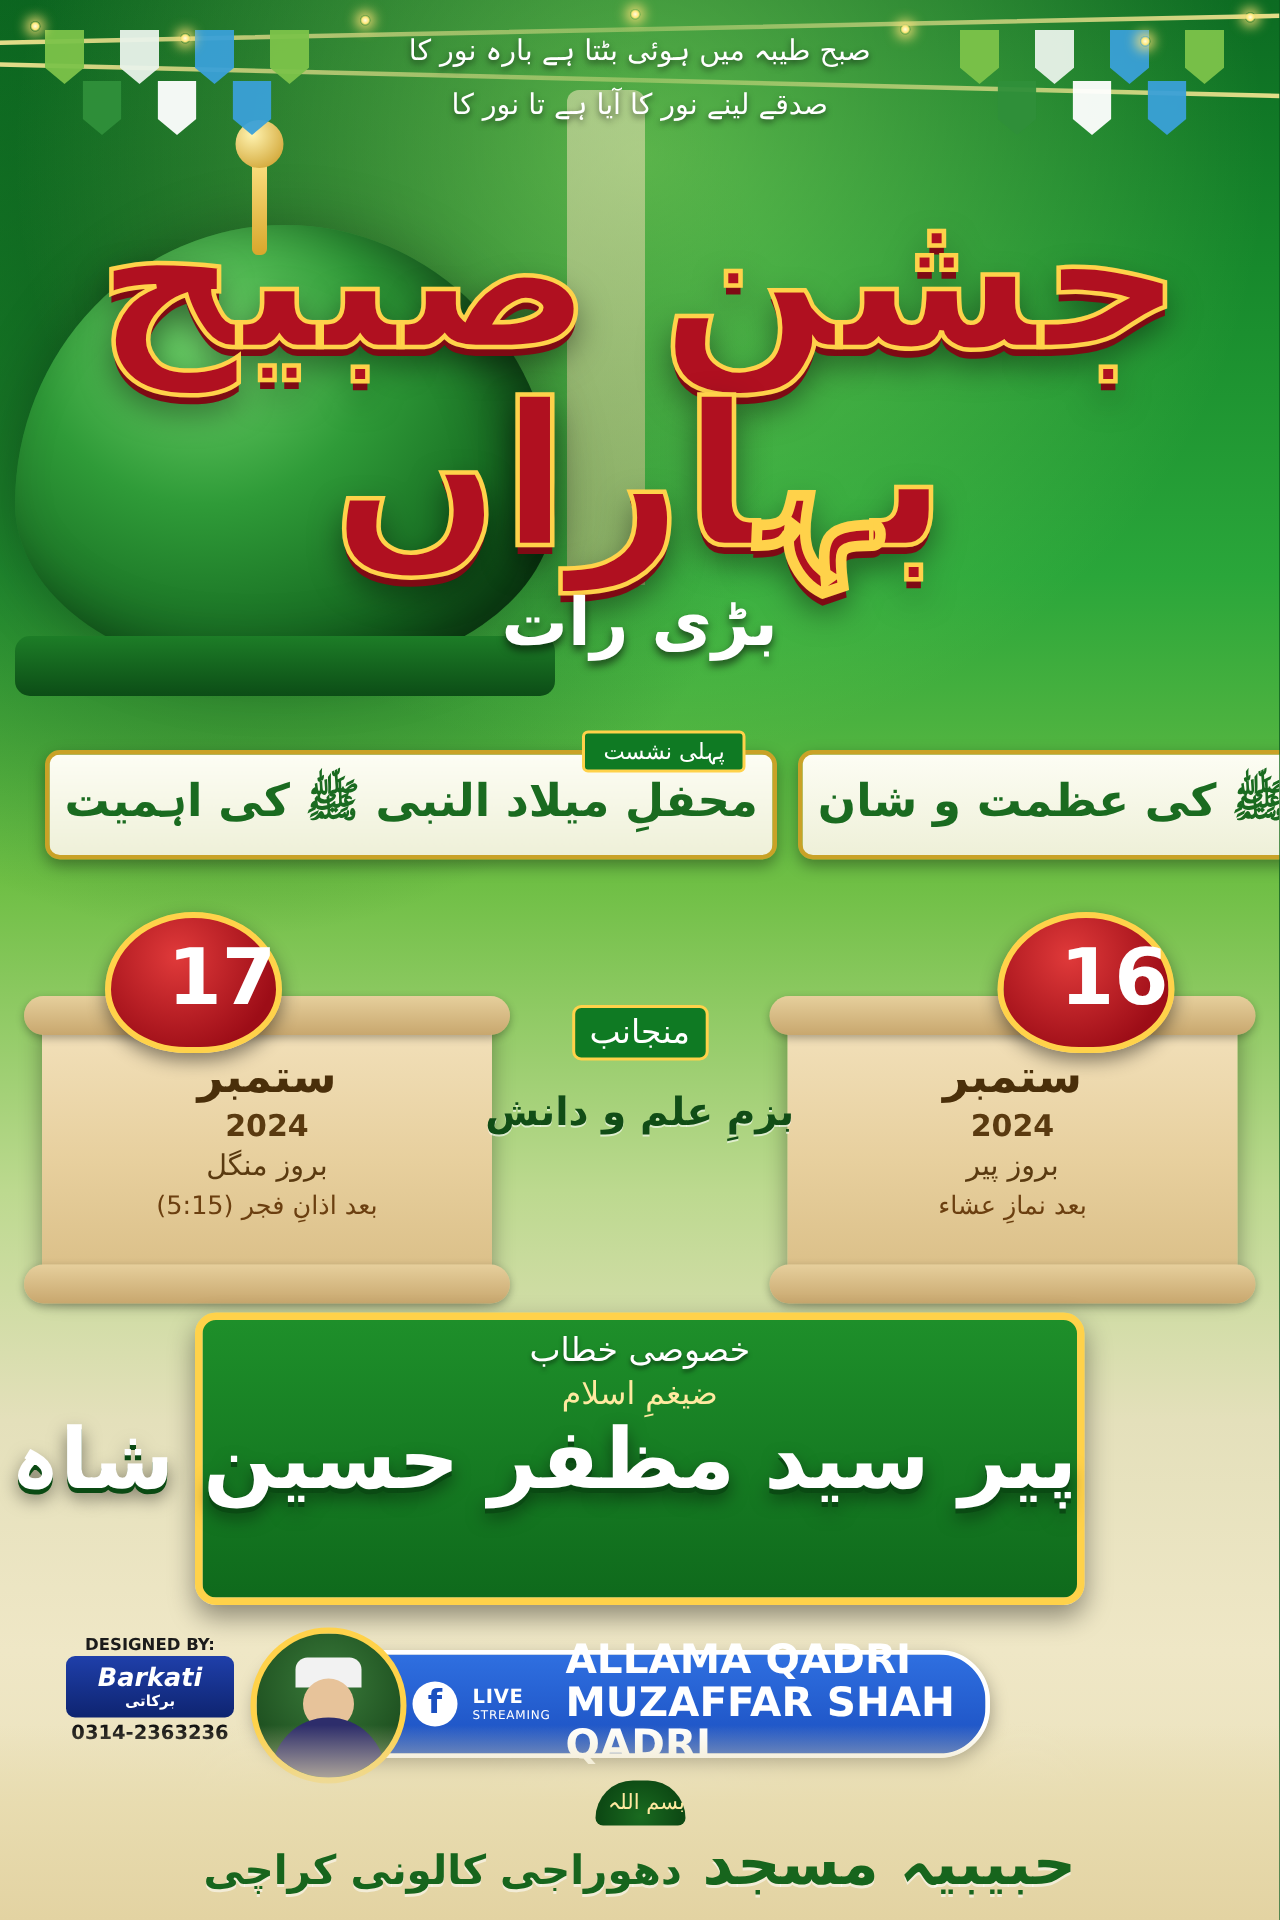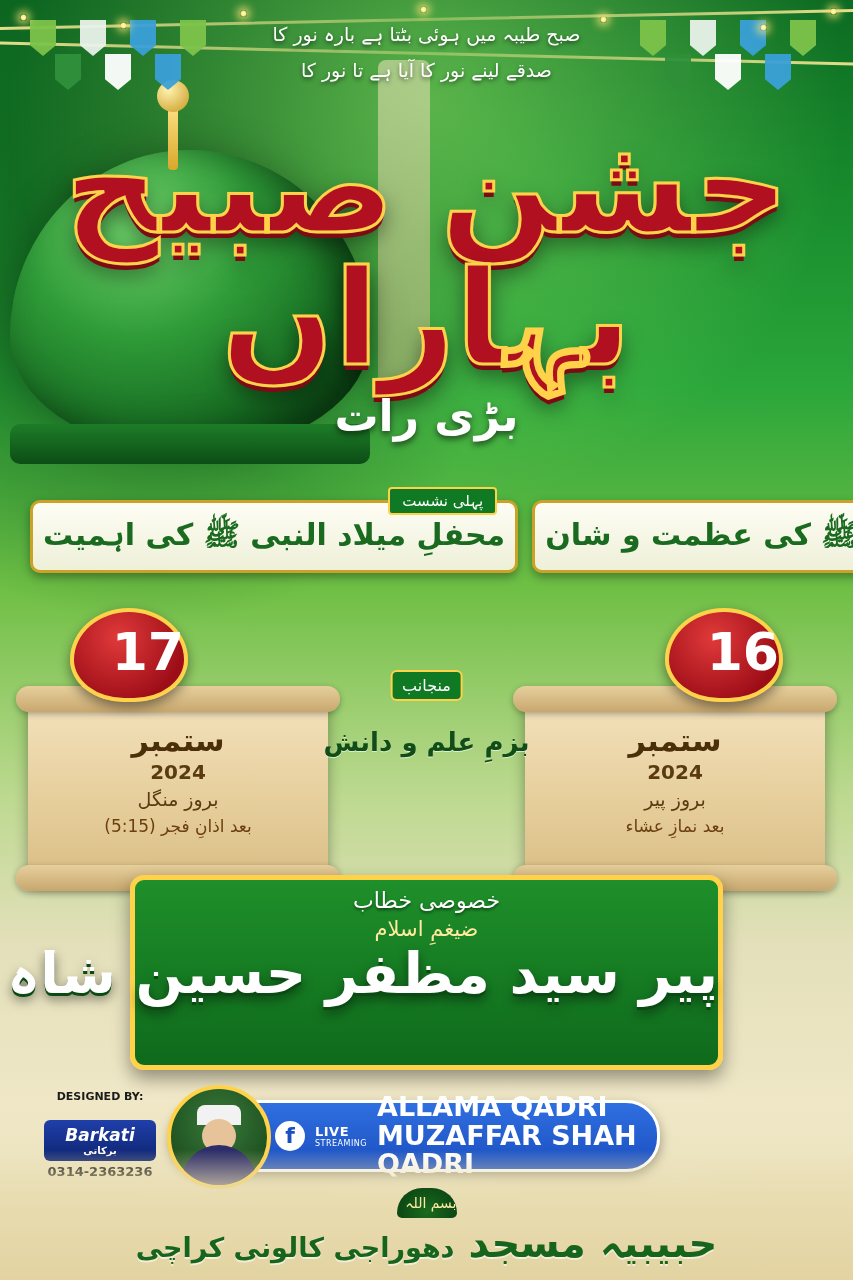--- a/index.html
+++ b/index.html
@@ -124,21 +124,21 @@
   }
   .sess .txt{
     font-size:30px;font-weight:bold;color:#1a6b20;line-height:1.35;white-space:nowrap;
   }
 
   
   .dates{
     position:absolute;top:630px;left:10px;right:10px;height:250px;direction:rtl;
   }
   .scroll{
-    position:absolute;top:66px;width:300px;height:185px;
+    position:absolute;top:44px;width:300px;height:185px;
     background:linear-gradient(180deg,#f3e2bd 0%,#e7cf9d 55%,#d9bd85 100%);
     border-radius:8px;
     box-shadow:0 6px 14px rgba(0,0,0,.35);
   }
   .scroll:before,.scroll:after{
     content:"";position:absolute;left:-12px;right:-12px;height:26px;
     background:linear-gradient(180deg,#e6cf9c,#c8a76e);
     border-radius:14px;box-shadow:0 2px 6px rgba(0,0,0,.3);
   }
   .scroll:before{top:-10px;}
@@ -158,21 +158,21 @@
   .scroll .body{
     position:absolute;inset:26px 14px 14px;text-align:center;color:#5a3a10;direction:rtl;
   }
   .scroll .month{font-size:30px;font-weight:bold;color:#4a2f0a;line-height:1.25;white-space:nowrap;}
   .scroll .year{font-size:20px;font-weight:bold;}
   .scroll .day{font-size:19px;margin-top:4px;}
   .scroll .time{font-size:17px;margin-top:6px;color:#6b3f10;}
   .mid-tag{
     position:absolute;left:50%;top:40px;transform:translateX(-50%);
     background:#0f7a23;border:2px solid #ffd24a;color:#fff;border-radius:6px;
-    padding:4px 10px;font-size:16px;white-space:nowrap;z-index:4;
+    padding:4px 10px;font-size:22px;white-space:nowrap;z-index:4;
   }
   .mid-text{
     position:absolute;left:50%;top:96px;transform:translateX(-50%);
     color:#114d16;font-size:26px;font-weight:bold;text-align:center;line-height:1.3;
     text-shadow:0 1px 0 rgba(255,255,255,.6);
   }
 
   
   .speaker{
     position:absolute;top:875px;left:130px;right:130px;height:185px;
@@ -214,21 +214,21 @@
   .avatar .robe{position:absolute;left:50%;bottom:0;transform:translateX(-50%);
     width:76px;height:40px;border-radius:38px 38px 0 0;background:#2d2d6b;}
 
   
   .designer{
     position:absolute;left:44px;top:1090px;width:112px;text-align:center;
     color:#1b1b1b;font-size:11px;font-weight:bold;
   }
   .designer .dbox{
     background:linear-gradient(180deg,#1f3faa,#0e2470);color:#fff;border-radius:6px;
-    padding:5px 4px;margin-top:17px;
+    padding:5px 4px;margin-top:1px;
   }
   .designer .brand{font-size:17px;font-style:italic;font-weight:bold;}
   .designer .ar{font-size:10px;}
   .designer .phone{margin-top:3px;font-size:13px;color:#111;font-weight:bold;}
 
   
   .footer{
     position:absolute;left:0;right:0;bottom:14px;text-align:center;direction:rtl;
   }
   .footer .crest{

